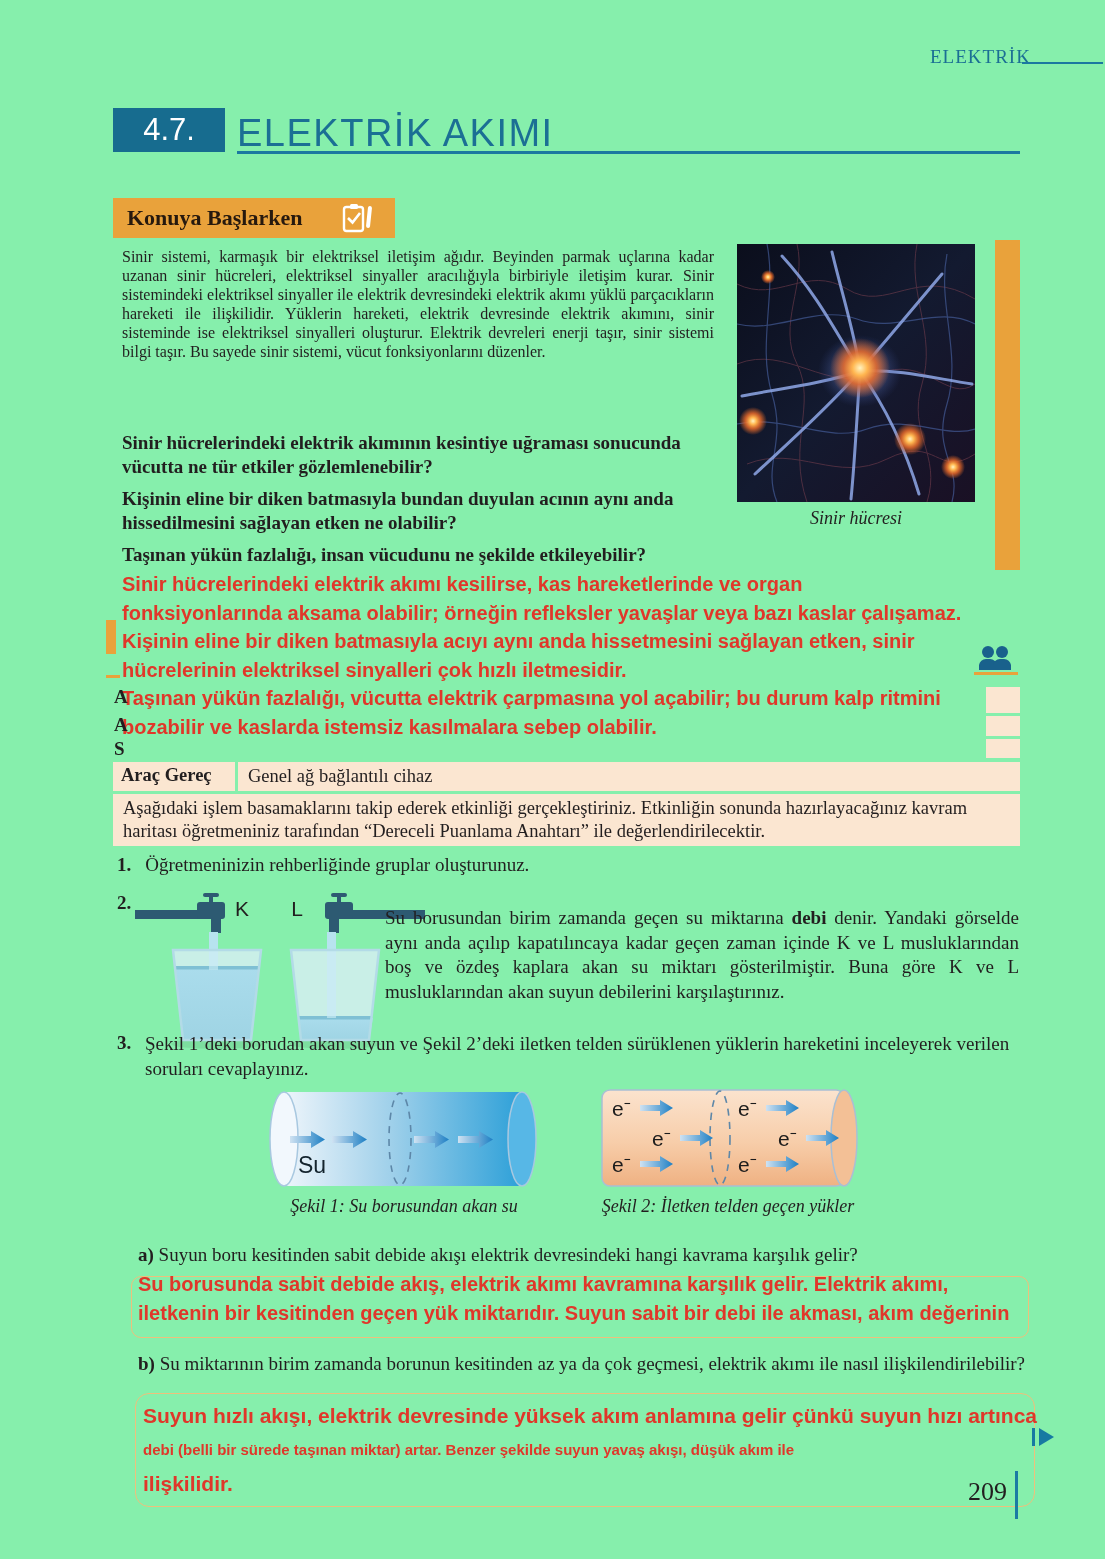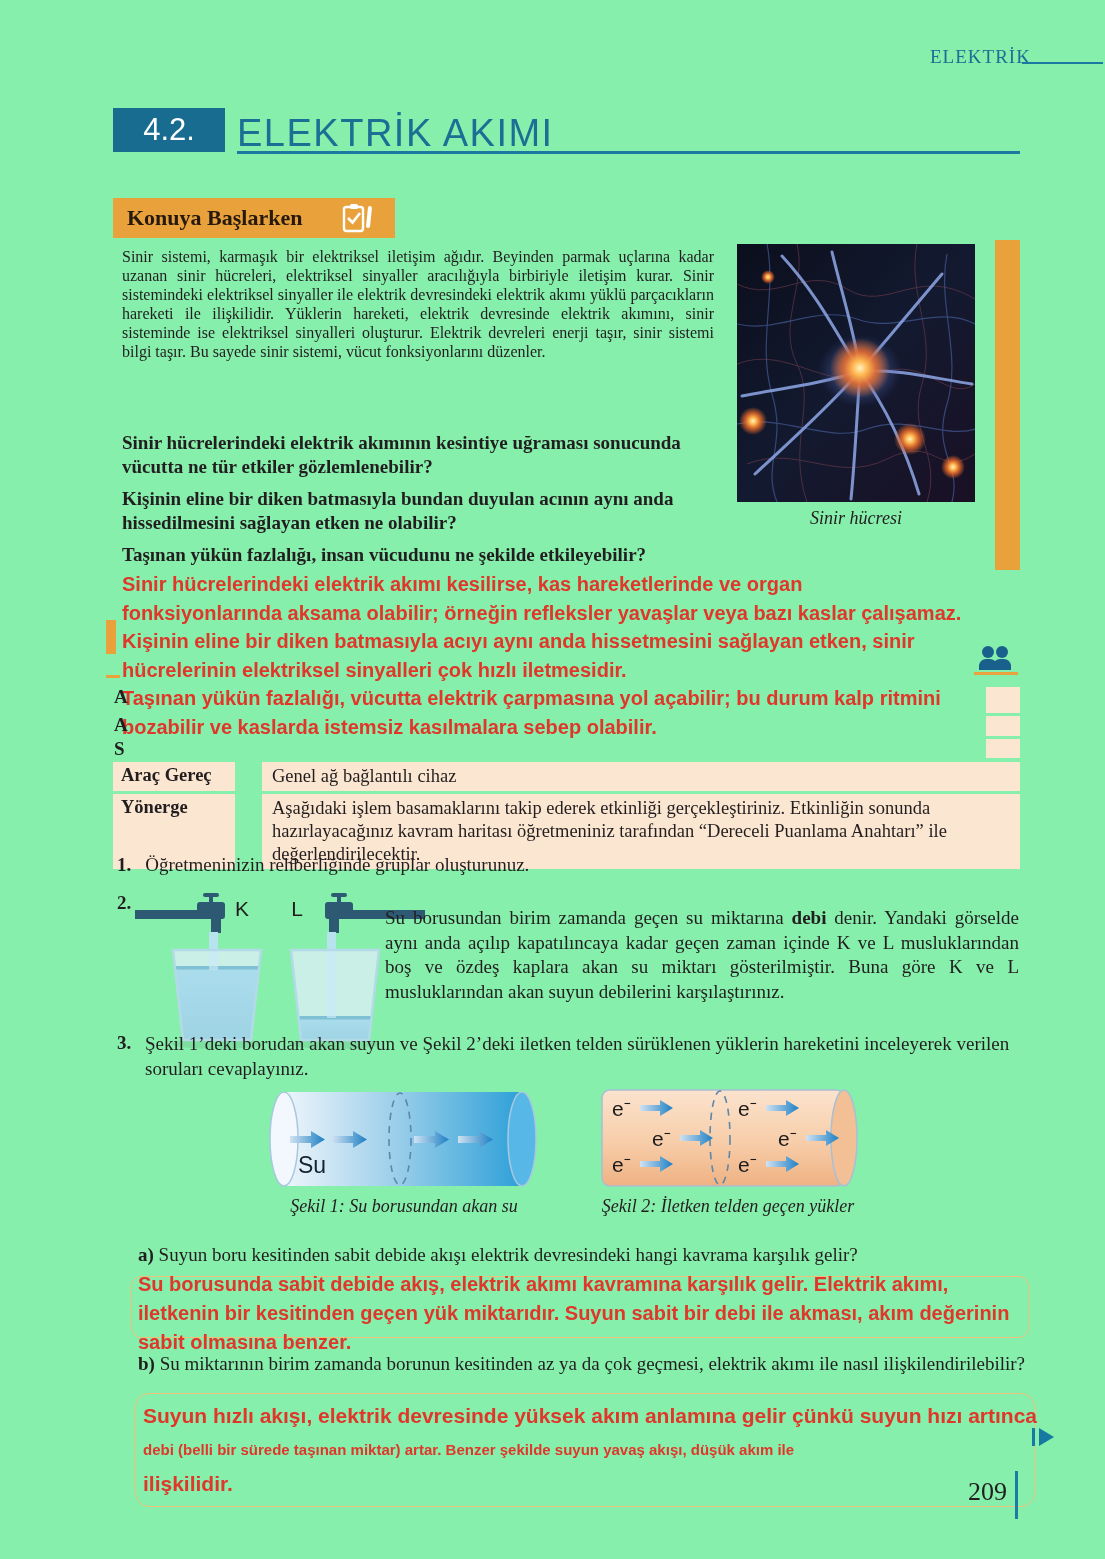--- a/index.html
+++ b/index.html
@@ -22,21 +22,21 @@
   .konuya-label{font-family:"Liberation Serif",serif;font-weight:700;font-size:22px;color:#27190e;padding-left:14px;}
 
   .body-par{font-size:16px;line-height:19px;text-align:justify;}
   .quest{font-size:19px;line-height:23.5px;font-weight:700;}
   .caption{font-style:italic;font-size:18px;text-align:center;}
 
   .red-line{font-family:"Liberation Sans",sans-serif;font-weight:700;color:#e0372a;
             font-size:20px;line-height:28.5px;white-space:nowrap;}
 
   .peach{background:#fbe6d1;}
-  .tbl-row{display:flex;margin-bottom:3px;gap:24px;}
+  .tbl-row{display:flex;margin-bottom:3px;}
   .tbl-label{width:114px;flex:none;background:#fbe6d1;font-weight:700;font-size:18.5px;
              padding:3px 0 3px 8px;margin-right:3px;}
   .tbl-value{flex:1;background:#fbe6d1;font-size:18.5px;padding:3px 10px 3px 10px;line-height:23px;}
 
   .step-num{font-weight:700;font-size:19px;}
   .step-text{font-size:19px;line-height:24.5px;}
   .jst{text-align:justify;}
 
   .ansbox{border:1.6px solid #edc07c;border-radius:10px;}
   .pgnum{font-size:26px;color:#221e1f;}
@@ -46,21 +46,21 @@
   .fragletter{font-size:19px;font-weight:700;}
 </style>
 </head>
 <body>
 
 <div id="page">
 
   <div class="abs hdr-label" style="left:930px;top:46px;">ELEKTRİK</div>
   <div class="abs hdr-line" style="left:1022px;top:62px;width:81px;"></div>
 
-  <div class="abs sec-num" style="left:113px;top:108px;width:112px;height:44px;">4.2.</div>
+  <div class="abs sec-num" style="left:113px;top:108px;width:112px;height:44px;">4.7.</div>
   <div class="abs sec-title" style="left:237px;top:112px;">ELEKTRİK AKIMI</div>
   <div class="abs sec-underline" style="left:237px;top:151px;width:783px;"></div>
 
   <div class="abs konuya" style="left:113px;top:198px;width:282px;height:40px;">
     <span class="konuya-label">Konuya Başlarken</span>
     <span class="abs" style="left:228px;top:5px;">
       <svg width="34" height="30" viewBox="0 0 34 30">
         <rect x="3" y="4" width="19" height="24" rx="2.5" fill="none" stroke="#ffffff" stroke-width="2.4"></rect>
         <rect x="9" y="1" width="8" height="5" rx="1.5" fill="#ffffff"></rect>
         <path d="M7,15 l4.5,4.5 L19,10" fill="none" stroke="#ffffff" stroke-width="2.6"></path>
@@ -157,21 +157,20 @@
     </svg>
   </div>
   <div class="abs" style="left:974px;top:672px;width:44px;height:3px;background:#e9a23b;"></div>
 
   <div class="abs" style="left:113px;top:762px;width:907px;">
     <div class="tbl-row">
       <div class="tbl-label">Araç Gereç</div>
       <div class="tbl-value">Genel ağ bağlantılı cihaz</div>
     </div>
     <div class="tbl-row">
-      <div class="tbl-label">Yönerge</div>
       <div class="tbl-value">Aşağıdaki işlem basamaklarını takip ederek etkinliği gerçekleştiriniz. Etkinliğin sonunda hazırlayacağınız kavram haritası öğretmeniniz tarafından “Dereceli Puanlama Anahtarı” ile değerlendirilecektir.</div>
     </div>
   </div>
 
   <div class="abs" style="left:117px;top:853px;width:900px;">
     <span class="step-num">1.</span>
     <span class="step-text" style="margin-left:10px;">Öğretmeninizin rehberliğinde gruplar oluşturunuz.</span>
   </div>
 
   <div class="abs step-num" style="left:117px;top:892px;">2.</div>
@@ -285,21 +284,20 @@
   <div class="abs caption" style="left:572px;top:1196px;width:312px;text-align:center;">Şekil 2: İletken telden geçen yükler</div>
 
   <div class="abs step-text" style="left:138px;top:1243px;width:890px;">
     <b>a)</b>
     <span>Suyun boru kesitinden sabit debide akışı elektrik devresindeki hangi kavrama karşılık gelir?</span>
   </div>
   <div class="abs ansbox" style="left:131px;top:1276px;width:896px;height:60px;"></div>
   <div class="abs" style="left:138px;top:1270px;">
     <div class="red-line" style="line-height:29px;">Su borusunda sabit debide akış, elektrik akımı kavramına karşılık gelir. Elektrik akımı,</div>
     <div class="red-line" style="line-height:29px;">iletkenin bir kesitinden geçen yük miktarıdır. Suyun sabit bir debi ile akması, akım değerinin</div>
-    <div class="red-line" style="line-height:29px;">sabit olmasına benzer.</div>
   </div>
 
   <div class="abs step-text" style="left:138px;top:1352px;width:900px;">
     <b>b)</b>
     <span>Su miktarının birim zamanda borunun kesitinden az ya da çok geçmesi, elektrik akımı ile  nasıl ilişkilendirilebilir?</span>
   </div>
   <div class="abs ansbox" style="left:135px;top:1393px;width:898px;height:112px;border-radius:14px;"></div>
   <div class="abs" style="left:143px;top:1399px;">
     <div class="red-line" style="line-height:34px;font-size:21px;">Suyun hızlı akışı, elektrik devresinde yüksek akım anlamına gelir çünkü suyun hızı artınca</div>
     <div class="red-line" style="line-height:34px;font-size:15px;">debi (belli bir sürede taşınan miktar) artar. Benzer şekilde suyun yavaş akışı, düşük akım ile</div>

